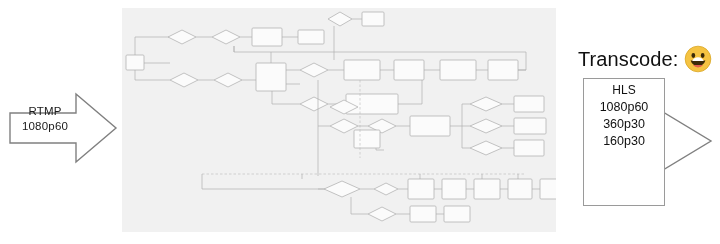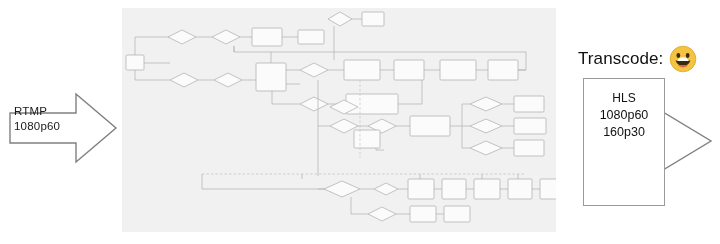--- a/index.html
+++ b/index.html
@@ -8,51 +8,51 @@
     font-family:"Liberation Sans",sans-serif;position:relative;
   }
   #slide{position:absolute;left:0;top:0;width:720px;height:244px;}
 
   
   #input-arrow{position:absolute;left:8px;top:92px;width:110px;height:72px;}
   #input-arrow svg{display:block;}
   .arrow-shape{fill:#ffffff;stroke:#808080;stroke-width:1.4;}
   #input-arrow-text{
     position:absolute;left:14px;top:104px;width:62px;
-    text-align:left;color:#1a1a1a;font-size:11.5px;line-height:15px;
+    text-align:center;color:#1a1a1a;font-size:11.5px;line-height:15px;
     letter-spacing:.2px;
   }
   #input-arrow-text div{white-space:nowrap;}
 
   
   #flow-panel{
     position:absolute;left:122px;top:8px;width:434px;height:224px;
     background:#f1f1f1;overflow:hidden;
   }
   #flow-panel svg{display:block;}
   .fc-node{fill:#fbfbfb;stroke:#b4b4b4;stroke-width:.8;}
   .fc-dia{fill:#fbfbfb;stroke:#b4b4b4;stroke-width:.8;}
   .fc-edge{stroke:#b0b0b0;stroke-width:.7;fill:none;}
   .fc-edge-dash{stroke:#b8b8b8;stroke-width:.6;fill:none;stroke-dasharray:2.5 2;}
   .fc-txt-lbl{font-family:"Liberation Sans",sans-serif;fill:#9b9b9b;font-size:2.4px;text-anchor:middle;}
 
   
   #transcode-row{position:absolute;left:578px;top:44px;height:30px;display:flex;align-items:center;}
-  #transcode-label{font-size:17px;color:#111111;letter-spacing:.1px;white-space:nowrap;}
+  #transcode-label{font-size:20px;color:#111111;letter-spacing:.1px;white-space:nowrap;}
   #emoji-face{margin-left:6px;width:28px;height:28px;display:block;}
 
   
   #output-arrow{position:absolute;left:612px;top:100px;width:102px;height:82px;}
 
   
   #hls-box{
     position:absolute;left:583px;top:78px;width:82px;height:128px;
     background:#ffffff;border:1.4px solid #9a9a9a;box-sizing:border-box;
     display:flex;flex-direction:column;align-items:center;justify-content:flex-start;
-    padding-top:11px;
+    padding-top:3px;
   }
   #hls-title{font-size:12px;color:#111;line-height:17px;}
   .hls-rendition{font-size:12.5px;color:#111;line-height:17px;white-space:nowrap;}
 </style>
 </head>
 <body>
 
 <div id="slide">
 
   <div id="input-arrow">
@@ -190,16 +190,17 @@
 
   <div id="output-arrow">
     <svg width="102" height="82" viewBox="0 0 102 82" xmlns="http://www.w3.org/2000/svg">
       <polygon class="arrow-shape" points="2,24 36,24 36,3 99,41 36,79 36,58 2,58"></polygon>
     </svg>
   </div>
 
   <div id="hls-box">
     <div id="hls-title">HLS</div>
     <div class="hls-rendition">1080p60</div>
+    <div class="hls-rendition">360p30</div>
     <div class="hls-rendition">160p30</div>
   </div>
 
 </div>
 
 </body></html>

